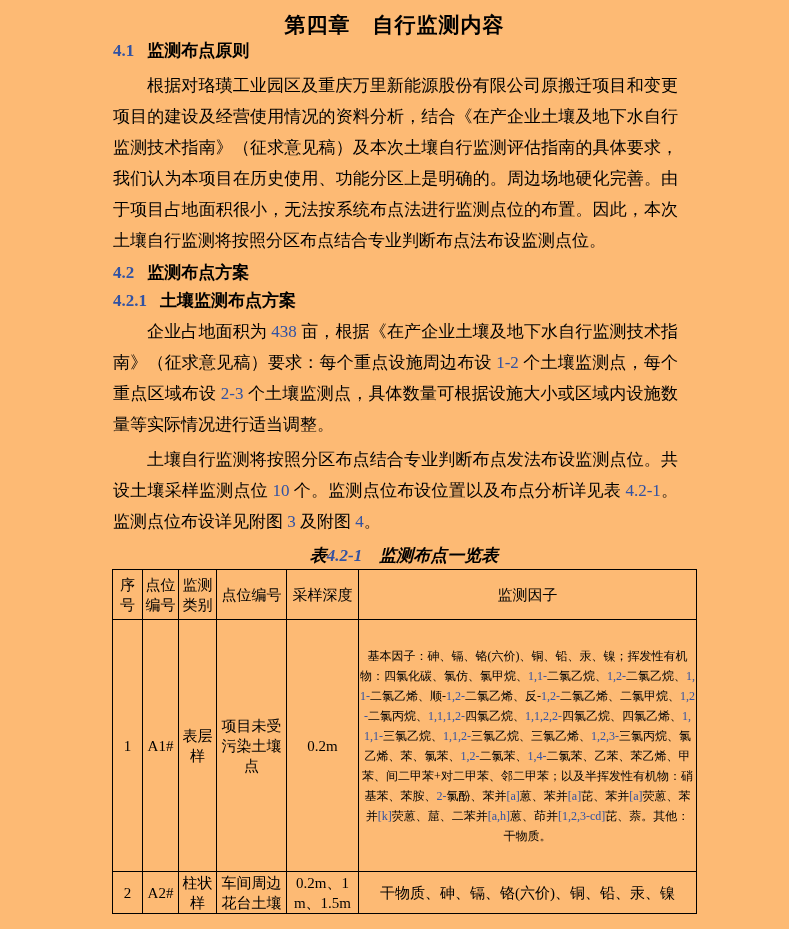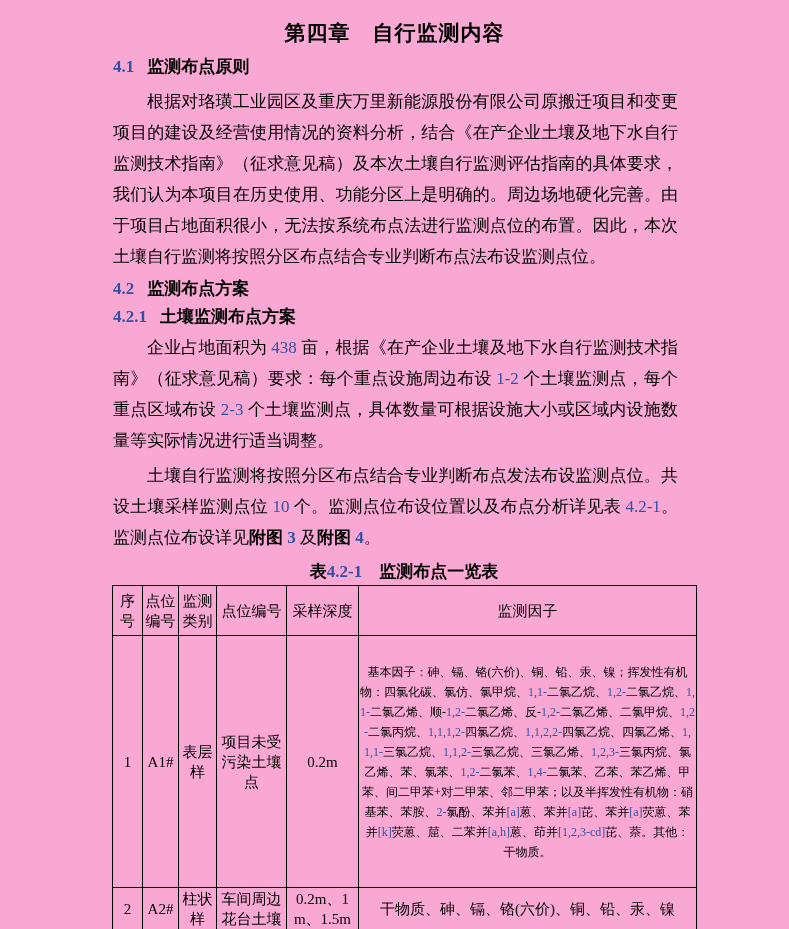--- a/index.html
+++ b/index.html
@@ -1,61 +1,62 @@
 <!DOCTYPE html>
 <html lang="zh" style="--lat: #3152A3;"><head>
 <meta charset="utf-8">
 <style>
   html,body{margin:0;padding:0;background:#fff;}
   .page{
     position:relative;
     width:789px;height:929px;
     box-sizing:border-box;
-    padding-top:20px;
-    background:#f9a8d4;
+    padding-top:12px;
+    background:#fdba74;
     color:#000;
     font-family:"Liberation Serif","DejaVu Serif",serif;
     overflow:hidden;
   }
   .chapter-title{
     margin:0;
     text-align:center;
     font-size:21px;
     font-weight:bold;
     line-height:26px;
     letter-spacing:1px;
   }
   .heading{
     display:flex;
     align-items:baseline;
     margin:6px 0 0 113px;
     font-weight:bold;
     font-size:17px;
     line-height:22px;
   }
-  .heading.first{margin-top:10px;}
+  .heading.first{margin-top:2px;}
   .sec-num{color:var(--lat,#3152A3);margin-right:13px;font-family:"Liberation Serif",serif;}
   .para{
     width:565px;
     margin:4px 12px 0 113px;
     font-size:17px;
     line-height:31px;
     text-align:justify;
     text-indent:34px;
   }
   .para.p1{margin-top:8px;}
   .lat{color:var(--lat,#3152A3);}
-  .b{font-weight:bold;}
+  .b{font-weight:normal;}
   .caption{
     width:584px;
     margin:8px 0 0 112px;
     text-align:center;
     font-weight:bold;
     font-size:17px;
     line-height:22px;
+    font-style:italic;
   }
   table.monitor{
     margin:2px 0 0 112px;
     width:584px;
     border-collapse:collapse;
     table-layout:fixed;
     font-size:15px;
   }
   table.monitor th, table.monitor td{
     border:1px solid #000;

